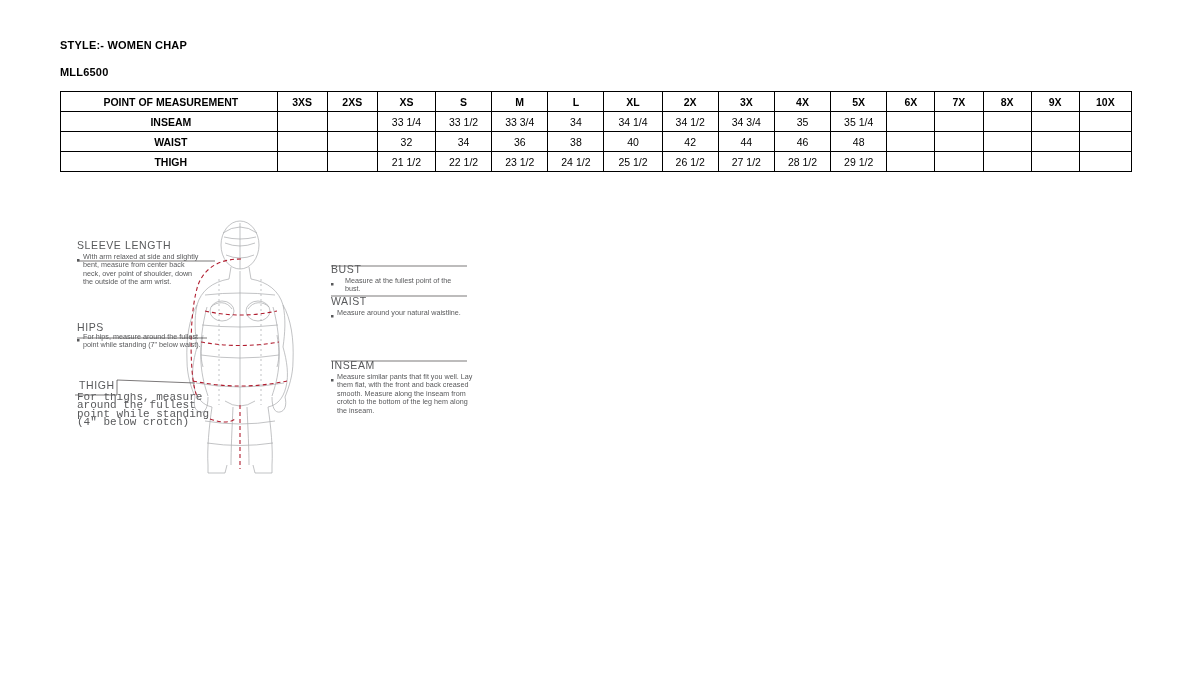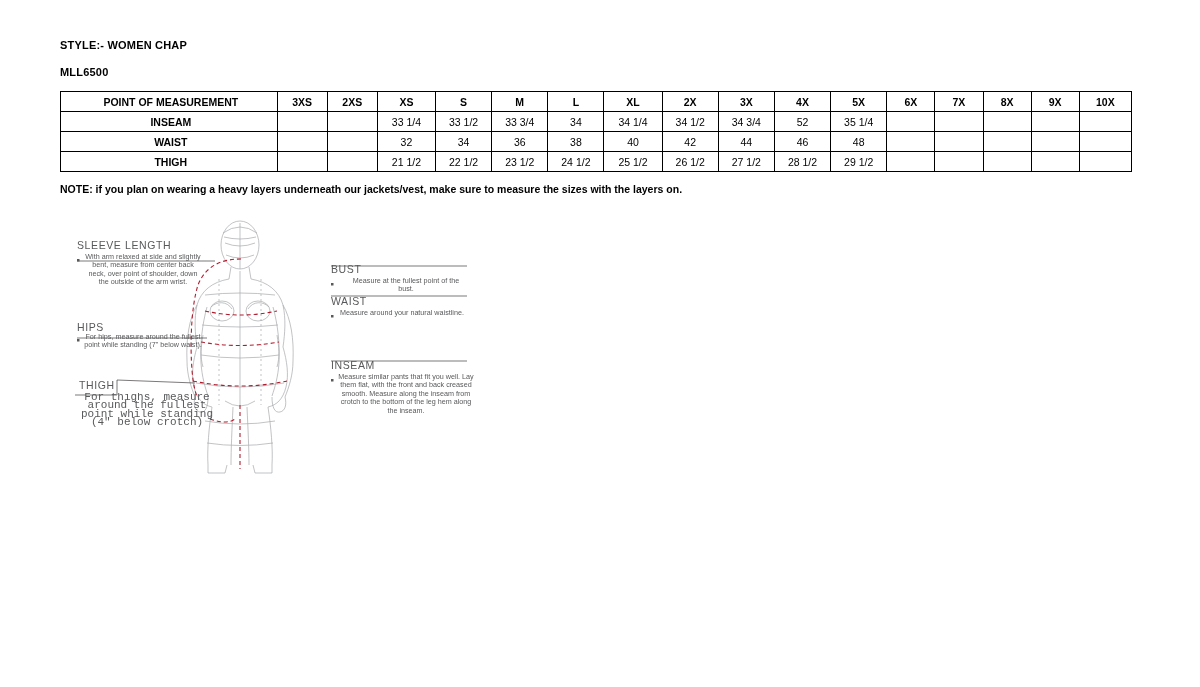--- a/index.html
+++ b/index.html
@@ -68,21 +68,20 @@
     top: 183px;
     font-size: 10.5px;
     font-weight: bold;
   }
   .figure-wrap {
     position: absolute;
     left: 55px;
     top: 215px;
     width: 430px;
     height: 270px;
-    text-align: center;
   }
   .fig-svg { display: block; }
 
   .lbl { font-family: "Liberation Sans", sans-serif; }
   .lbl-head {
     font-size: 10.5px;
     fill: #58595b;
     letter-spacing: 0.6px;
   }
   .bulletdot { fill: #58595b; }
@@ -141,21 +140,21 @@
         <td class="pom">INSEAM</td>
         <td class="val"></td>
         <td class="val"></td>
         <td class="val">33 1/4</td>
         <td class="val">33 1/2</td>
         <td class="val">33 3/4</td>
         <td class="val">34</td>
         <td class="val">34 1/4</td>
         <td class="val">34 1/2</td>
         <td class="val">34 3/4</td>
-        <td class="val">52</td>
+        <td class="val">35</td>
         <td class="val">35 1/4</td>
         <td class="val"></td>
         <td class="val"></td>
         <td class="val"></td>
         <td class="val"></td>
         <td class="val"></td>
       </tr>
       <tr>
         <td class="pom">WAIST</td>
         <td class="val"></td>
@@ -190,21 +189,20 @@
         <td class="val">29 1/2</td>
         <td class="val"></td>
         <td class="val"></td>
         <td class="val"></td>
         <td class="val"></td>
         <td class="val"></td>
       </tr>
     </tbody>
   </table>
 
-  <div class="note">NOTE: if you plan on wearing a heavy layers underneath our jackets/vest, make sure to measure the sizes with the layers on.</div>
 
   <div class="figure-wrap">
     <svg class="fig-svg" width="430" height="270" viewBox="0 0 430 270" xmlns="http://www.w3.org/2000/svg">
 
       <g stroke="#a7a9ac" fill="none" stroke-width="0.7">
 
         <ellipse cx="185" cy="30" rx="19" ry="24"></ellipse>
         <path d="M168 18 Q185 6 202 18"></path>
         <path d="M170 28 Q185 34 200 28"></path>
         <path d="M185 8 L185 54"></path>

